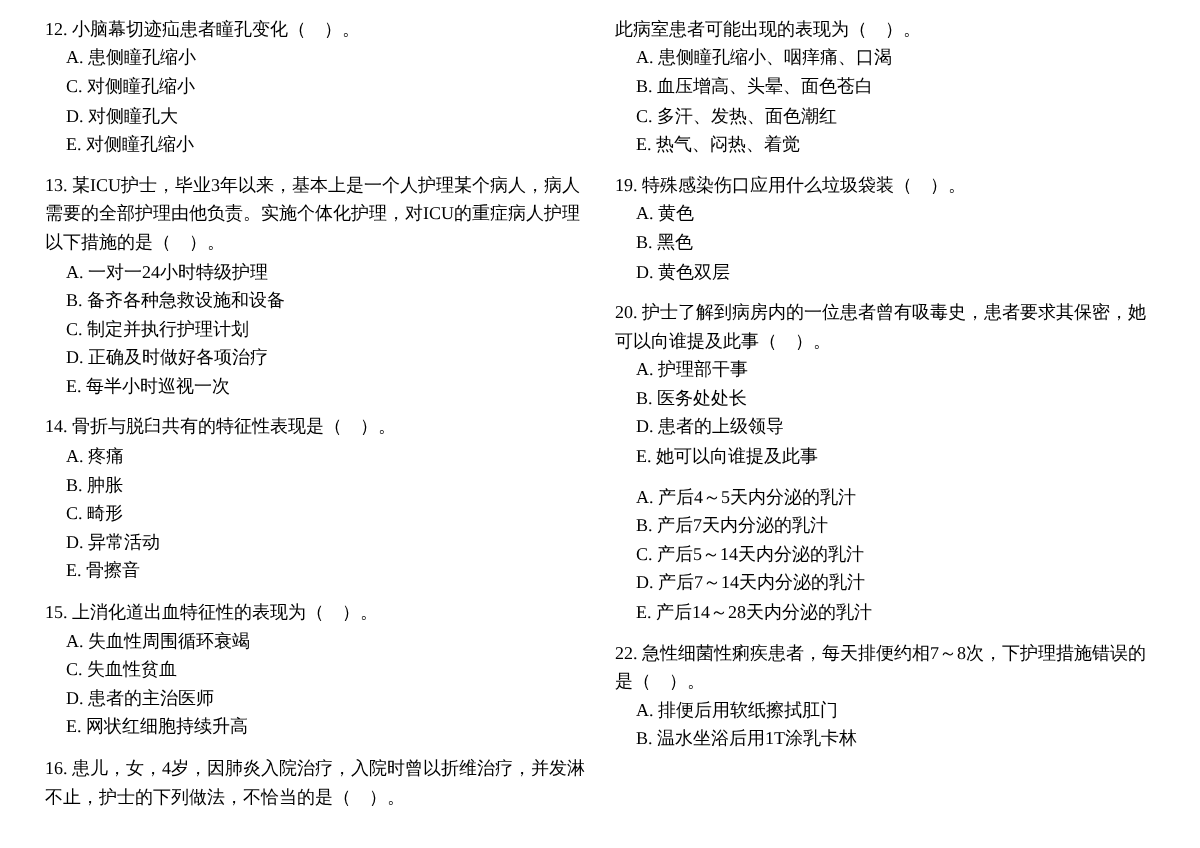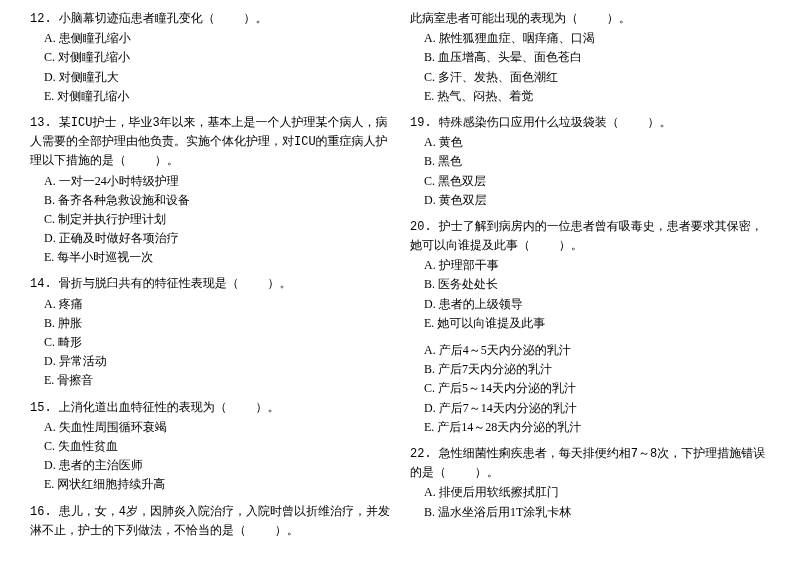--- a/index.html
+++ b/index.html
@@ -29,21 +29,20 @@
     }
     .col-right {
       flex: 1;
     }
     .question-block {
       margin-bottom: 8px;
     }
     .question-text {
       line-height: 1.6;
       text-indent: 0;
-      font-family: Liberation Mono, monospace;
     }
     .option {
       padding-left: 14px;
       line-height: 1.6;
     }
   </style>
 </head>
 <body>
 
 <div class="page-container">
@@ -88,31 +87,30 @@
         <div class="question-text">16. 患儿，女，4岁，因肺炎入院治疗，入院时曾以折维治疗，并发淋不止，护士的下列做法，不恰当的是（&nbsp;&nbsp;&nbsp;&nbsp;）。</div>
 
       </div>
 
     </div>
 
     <div class="col-right">
 
       <div class="question-block">
         <div class="question-text">此病室患者可能出现的表现为（&nbsp;&nbsp;&nbsp;&nbsp;）。</div>
-        <div class="option">A. 脓性狐狸血症、咽痒痛、口渴</div>
+        <div class="option">A. 患侧瞳孔缩小、咽痒痛、口渴</div>
         <div class="option">B. 血压增高、头晕、面色苍白</div>
         <div class="option">C. 多汗、发热、面色潮红</div>
         <div class="option">E. 热气、闷热、着觉</div>
       </div>
 
       <div class="question-block">
         <div class="question-text">19. 特殊感染伤口应用什么垃圾袋装（&nbsp;&nbsp;&nbsp;&nbsp;）。</div>
         <div class="option">A. 黄色</div>
         <div class="option">B. 黑色</div>
-        <div class="option">C. 黑色双层</div>
         <div class="option">D. 黄色双层</div>
       </div>
 
       <div class="question-block">
         <div class="question-text">20. 护士了解到病房内的一位患者曾有吸毒史，患者要求其保密，她可以向谁提及此事（&nbsp;&nbsp;&nbsp;&nbsp;）。</div>
         <div class="option">A. 护理部干事</div>
         <div class="option">B. 医务处处长</div>
         <div class="option">D. 患者的上级领导</div>
         <div class="option">E. 她可以向谁提及此事</div>
       </div>

